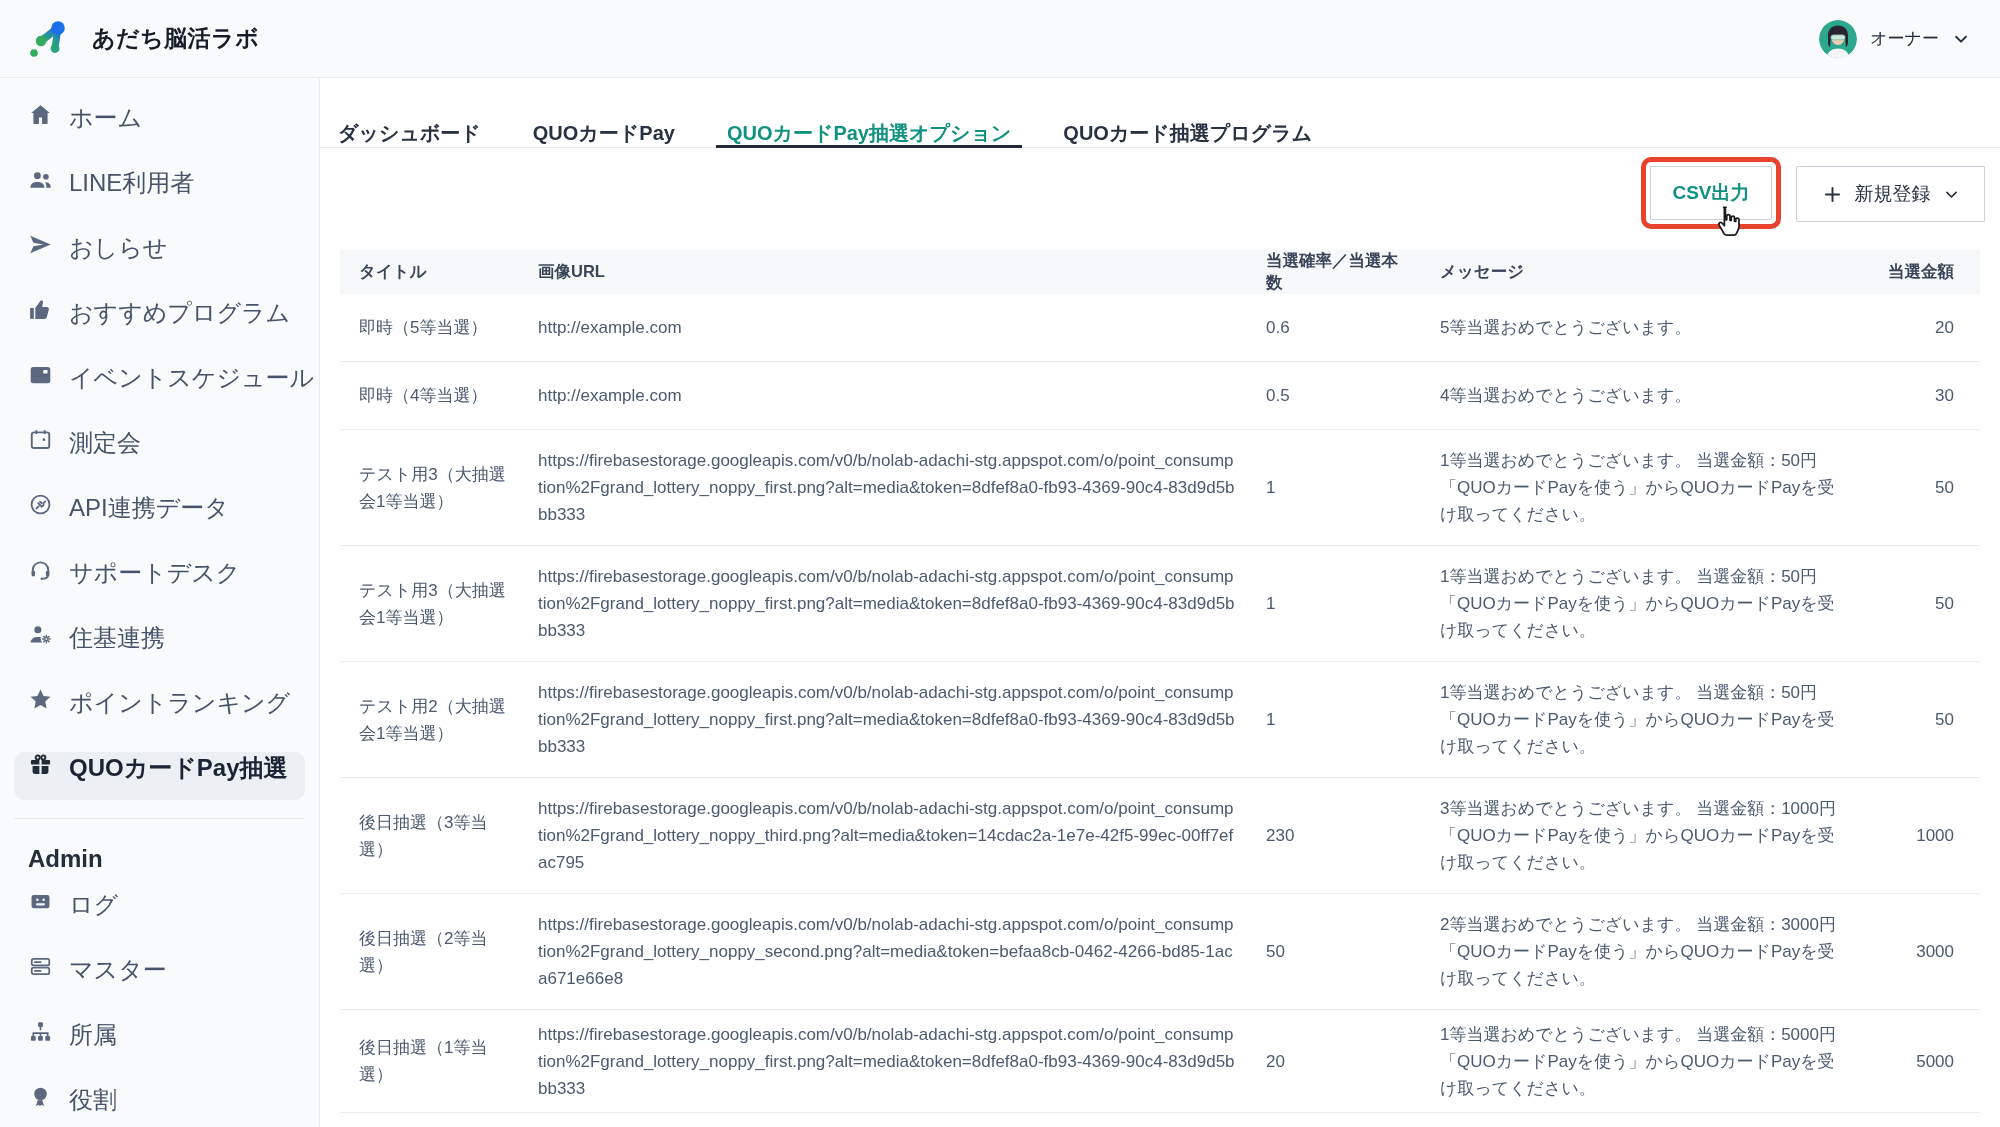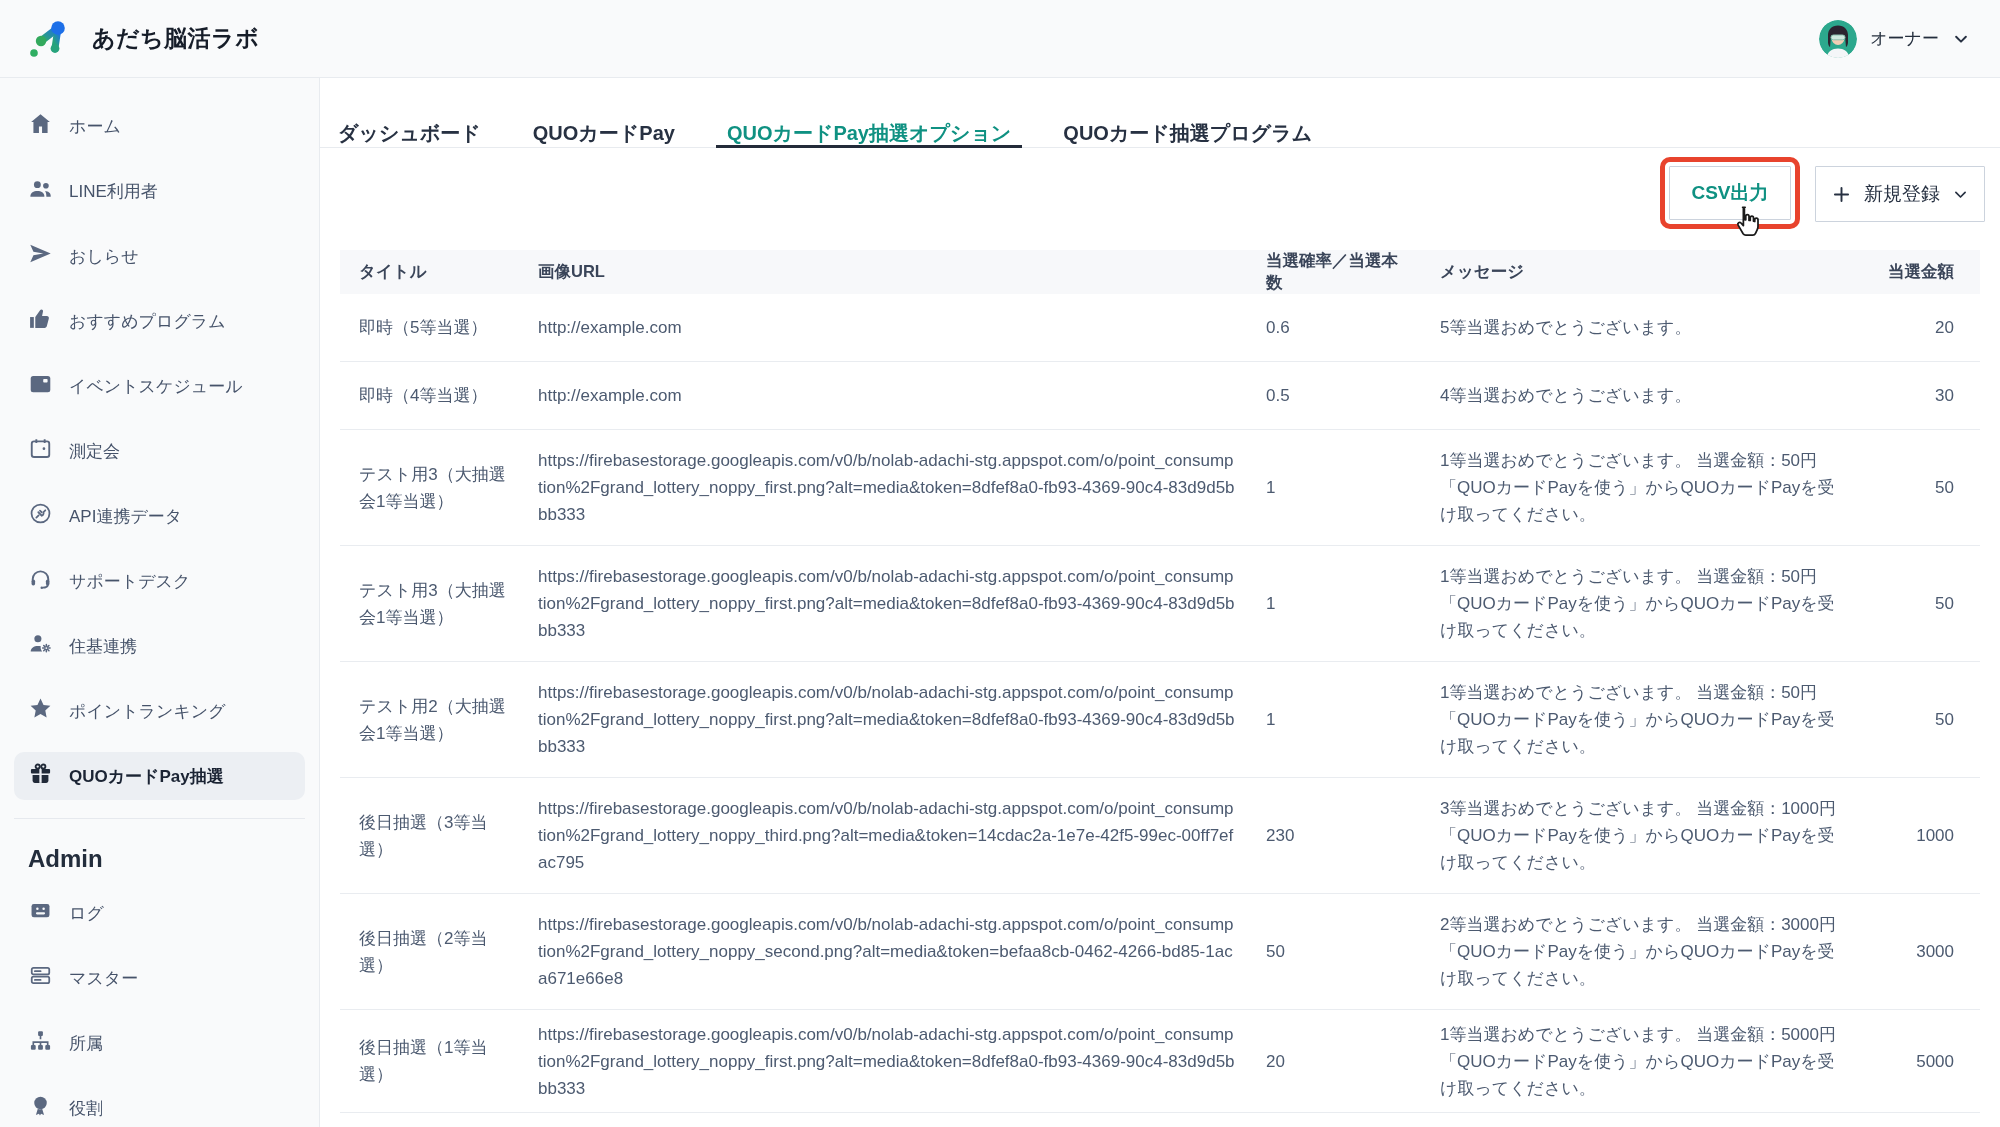--- a/index.html
+++ b/index.html
@@ -25,22 +25,22 @@
   
   .layout { flex:1; display:flex; min-height:0; }
 
   
   .sidebar {
     width:320px; flex:none; background:#f9fafb; border-right:1px solid #e8ebef;
     padding-top:24px; overflow:hidden;
   }
   .nav-item {
     height:48px; margin:0 14px 17px 14px; border-radius:10px;
-    display:flex; align-items:center; gap:16px; padding:0 14px;
-    font-size:17px; color:#46536a; cursor:pointer; white-space:nowrap;
+    display:flex; gap:16px; padding:0 14px;
+    font-size:24px; color:#46536a; cursor:pointer; white-space:nowrap;
   }
   .nav-item svg { width:25px; height:25px; flex:none; }
   .nav-item.active { background:#eceff3; color:#1b2434; font-weight:600; }
   .sb-divider { height:1px; background:#e6e9ee; margin:18px 14px 0 14px; }
   .admin-label { font-size:24px; font-weight:700; color:#232d3c; margin:26px 0 16px 28px; }
 
   
   main { flex:1; display:flex; flex-direction:column; min-width:0; background:#fff; }
   .tabbar {
     height:70px; flex:none; border-bottom:1px solid #e8ebef;
@@ -56,21 +56,21 @@
   }
 
   .content { flex:1; overflow:hidden; }
   .toolbar { display:flex; justify-content:flex-end; align-items:flex-start; padding:9px 15px 0 20px; }
   .csv-wrap { position:relative; border:5px solid #e8432d; border-radius:10px; padding:4px; margin-right:15px; flex:none; }
   .btn {
     display:flex; align-items:center; justify-content:center;
     background:#fff; border:1px solid #ccd3dd; border-radius:1px; font-size:19px; cursor:pointer;
   }
   .btn-csv { width:122px; height:54px; color:#0f9182; font-weight:600; }
-  .btn-new { width:170px; height:56px; color:#273142; gap:12px; margin-top:9px; font-weight:500; flex:none; }
+  .btn-new { width:189px; height:56px; color:#273142; gap:12px; margin-top:9px; font-weight:500; flex:none; }
   .cursor-icon { position:absolute; left:66px; top:42px; width:30px; height:36px; pointer-events:none; }
 
   
   .table { margin:21px 20px 0 20px; width:1640px; }
   .tr {
     display:grid; grid-template-columns:190px 720px 170px 430px 130px;
     border-bottom:1px solid #e9ecf0;
   }
   .thead { background:#f7f8fa; height:44px; border-bottom:none; }
   .th { font-size:16.5px; font-weight:700; color:#3a4559; display:flex; align-items:center; }

